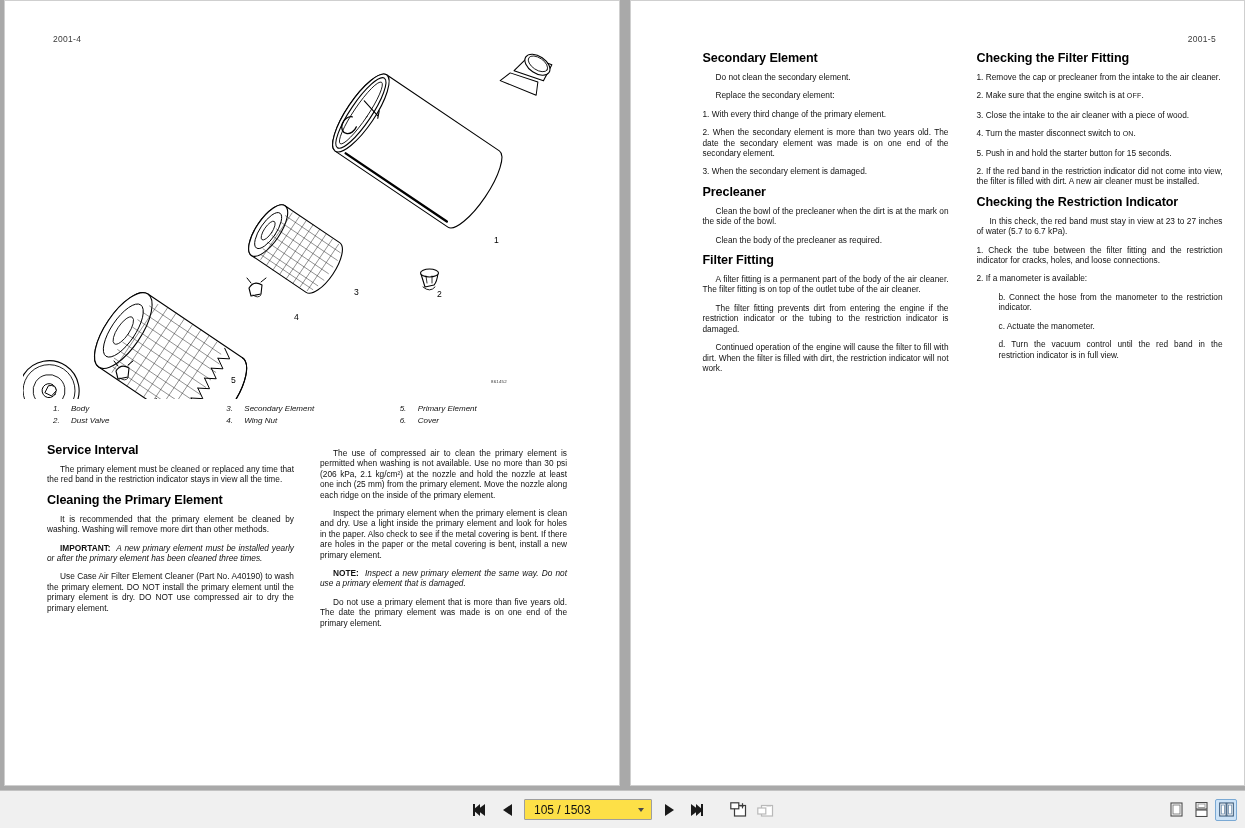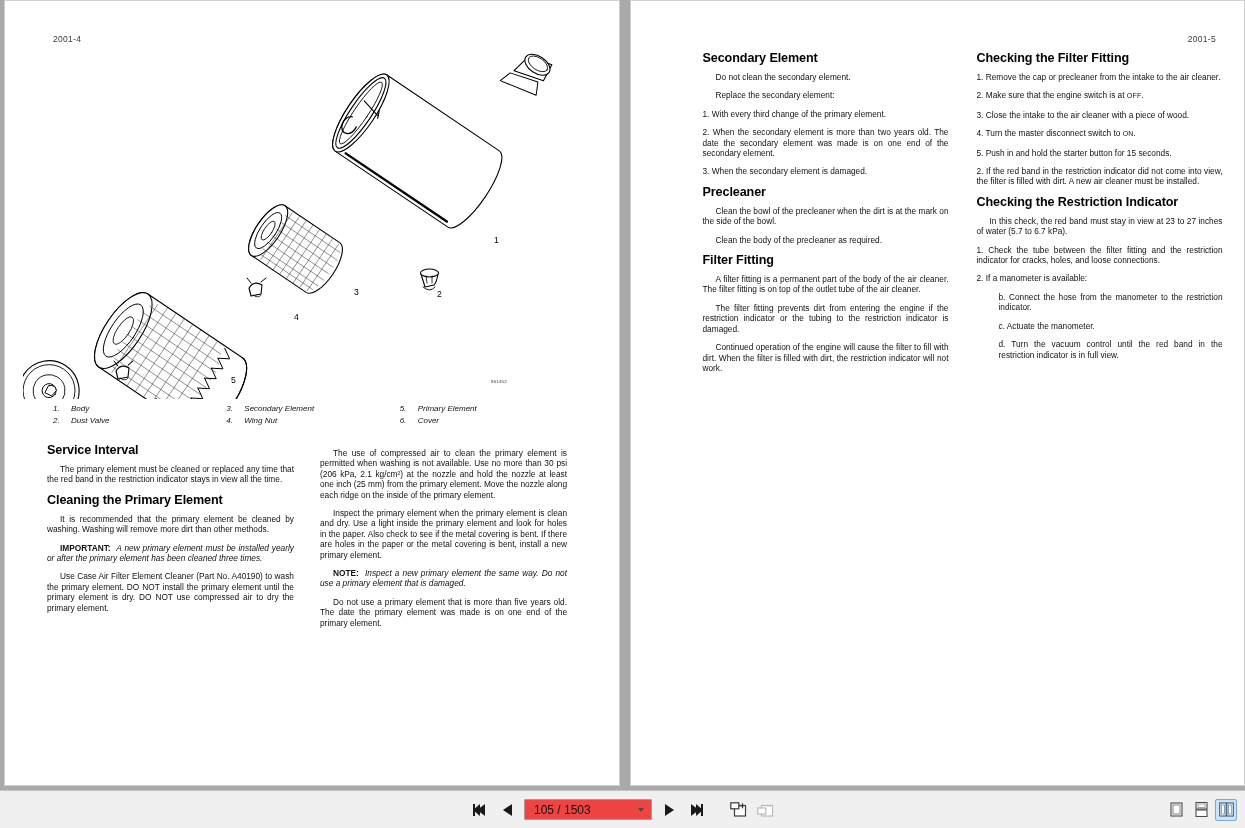--- a/index.html
+++ b/index.html
@@ -129,21 +129,21 @@
     display: flex; align-items: center; justify-content: center;
     background: transparent;
     border: none;
     cursor: pointer;
   }
   .tb-btn svg { display: block; }
   .ps-wrap { position: relative; display: flex; align-items: center; }
   .ps-wrap .ps-val {
     width: 128px; height: 21px;
     border: 1px solid #9e9e9e;
-    background: #ef4444;
+    background: #fde047;
     font-size: 12px;
     color: #111;
     display: flex; align-items: center;
     padding-left: 9px;
     border-radius: 1px;
     cursor: pointer;
   }
   .ps-wrap .ps-arrow {
     position: absolute;
     right: 8px; top: 9px;

